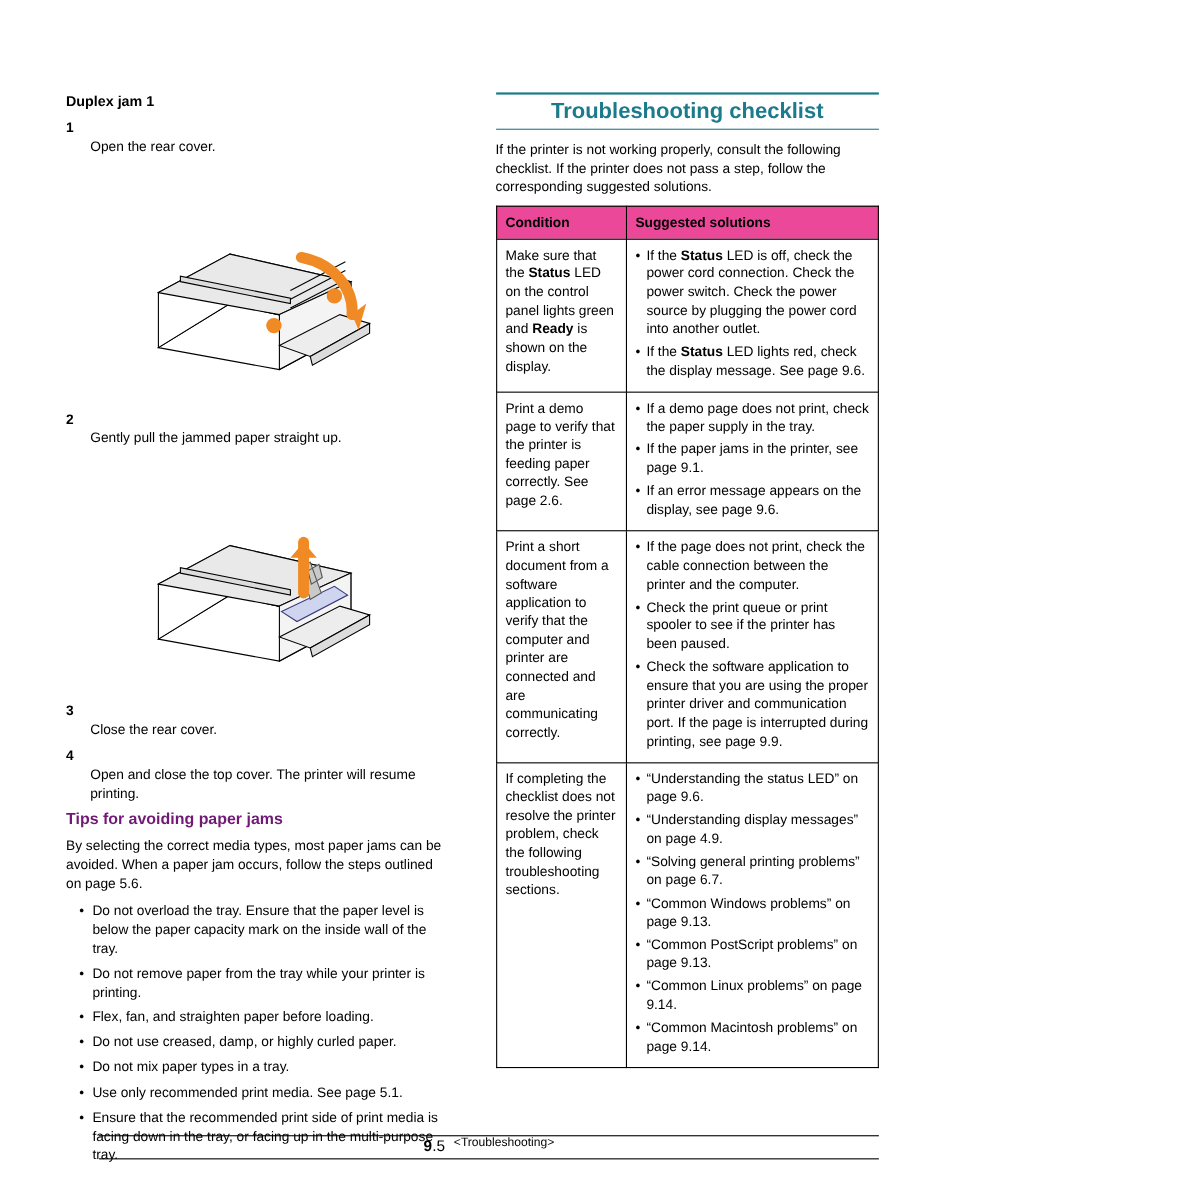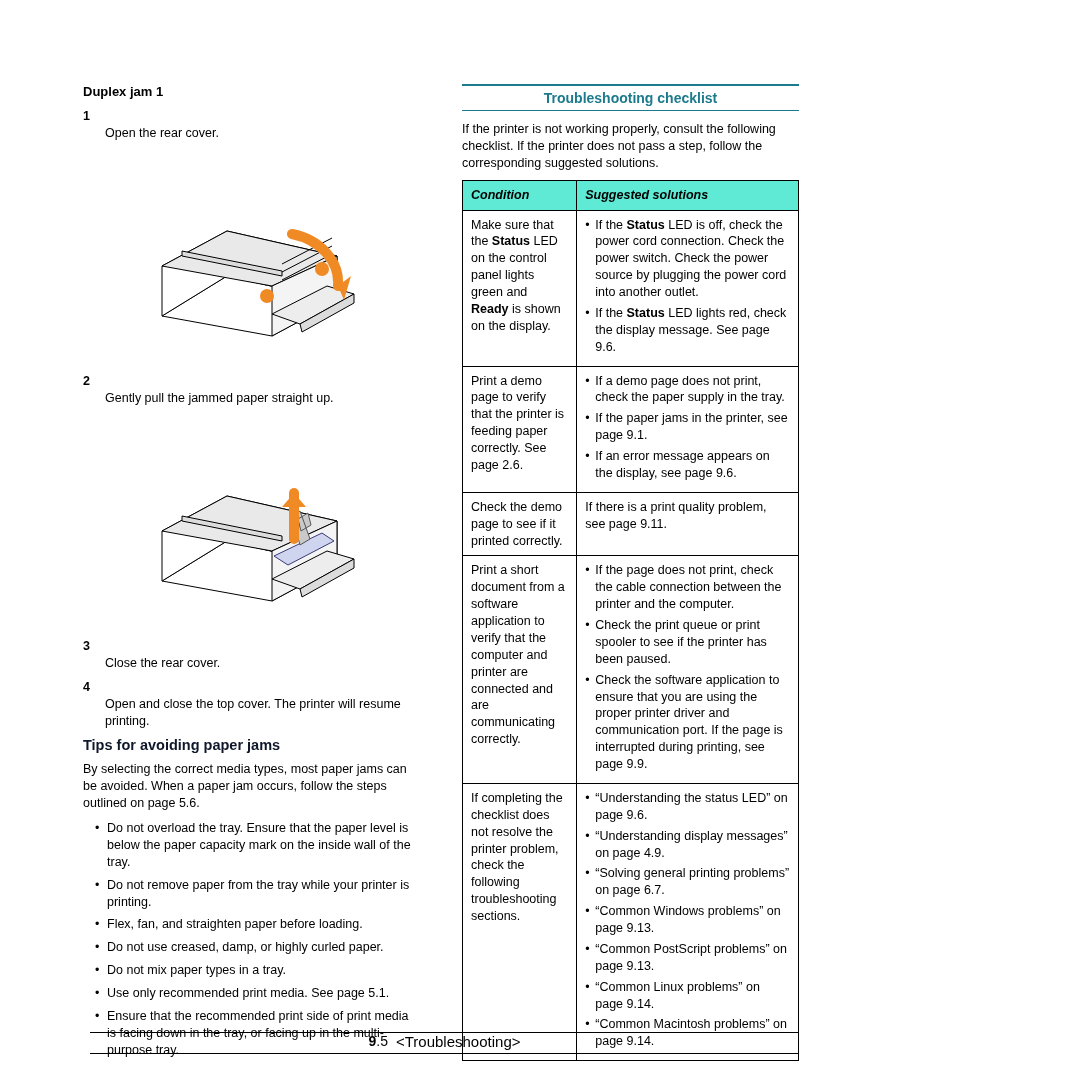--- a/index.html
+++ b/index.html
@@ -1,52 +1,52 @@
 <!DOCTYPE html>
 <html><head>
 <meta charset="utf-8">
 <style>
   * { box-sizing: border-box; margin: 0; padding: 0; }
   html, body { width: 1080px; height: 1080px; font-family: Arial, Helvetica, sans-serif; font-size: 12.5px; color: #000; background: #fff; }
-  .page { width: 869px; height: 1080px; padding: 84px 70px 30px 83px; position: relative; }
+  .page { width: 869px; height: 1080px; padding: 84px 70px 30px 60px; position: relative; }
   .columns { display: flex; gap: 42px; }
   .col { width: 444px; }
   .col-right { width: 444px; }
 
   h3.b { font-size: 13px; font-weight: bold; margin-bottom: 10px; }
-  h3.teal { color: #0f172a; font-size: 14.5px; font-weight: bold; margin: 8px 0 8px; }
-  h2.teal-big { color: #1b7a8c; font-size: 14px; font-weight: bold; text-align: center; }
+  h3.teal { color: #701a75; font-size: 14.5px; font-weight: bold; margin: 8px 0 8px; }
+  h2.teal-big { color: #1b7a8c; font-size: 20px; font-weight: bold; text-align: center; }
   .teal-rule-top { height: 2px; background: #1b7a8c; margin-bottom: 4px; }
   .teal-rule-bot { height: 1px; background: #1b7a8c; margin-top: 4px; margin-bottom: 10px; }
 
   ol.steps { list-style: none; margin-left: 0; }
   ol.steps > li { display: flex; gap: 10px; margin-bottom: 8px; }
   ol.steps > li .num { font-weight: bold; min-width: 12px; }
   .step-text { line-height: 1.35; margin-top: 16px; }
 
   .illus { width: 260px; height: 200px; margin: 14px auto 18px; }
   .illus svg { width: 100%; height: 100%; }
 
   p { line-height: 1.35; margin-bottom: 8px; }
 
   ul.bullets { list-style: none; margin-left: 12px; }
   ul.bullets > li { position: relative; padding-left: 12px; margin-bottom: 6px; line-height: 1.35; }
   ul.bullets > li::before { content: "•"; position: absolute; left: 0; top: 0; }
 
   table.checklist { border-collapse: collapse; width: 100%; margin-top: 8px; }
   table.checklist th, table.checklist td { border: 1px solid #000; padding: 6px 8px; vertical-align: top; font-size: 12.5px; line-height: 1.35; text-align: left; }
-  table.checklist th { background: #5eead4; font-weight: bold; font-style: italic; }
+  table.checklist th { background: #ec4899; font-weight: bold; }
   table.checklist td:first-child { width: 34%; }
   table.checklist ul { list-style: none; margin: 0; }
   table.checklist ul li { position: relative; padding-left: 10px; margin-bottom: 4px; }
   table.checklist ul li::before { content: "•"; position: absolute; left: 0; top: 0; }
 
   .footer { position: absolute; left: 90px; right: 70px; bottom: 26px; border-top: 1px solid #000; border-bottom: 1px solid #000; height: 22px; display: flex; align-items: flex-start; justify-content: center; gap: 8px; }
   .footer .pg { font-size: 14px; }
-  .footer .lbl { font-size: 15px; color: #000; }
+  .footer .lbl { font-size: 11px; color: #000; }
   .bold { font-weight: bold; }
 </style>
 </head>
 <body>
 
 <div class="page">
   <div class="columns">
 
     <div class="col">
       <h3 class="b">Duplex jam 1</h3>
@@ -163,24 +163,20 @@
             <td>Print a demo page to verify that the printer is feeding paper correctly. See page 2.6.</td>
             <td>
               <ul>
                 <li>If a demo page does not print, check the paper supply in the tray.</li>
                 <li>If the paper jams in the printer, see page 9.1.</li>
                 <li>If an error message appears on the display, see page 9.6.</li>
               </ul>
             </td>
           </tr>
           <tr>
-            <td>Check the demo page to see if it printed correctly.</td>
-            <td>If there is a print quality problem, see page 9.11.</td>
-          </tr>
-          <tr>
             <td>Print a short document from a software application to verify that the computer and printer are connected and are communicating correctly.</td>
             <td>
               <ul>
                 <li>If the page does not print, check the cable connection between the printer and the computer.</li>
                 <li>Check the print queue or print spooler to see if the printer has been paused.</li>
                 <li>Check the software application to ensure that you are using the proper printer driver and communication port. If the page is interrupted during printing, see page 9.9.</li>
               </ul>
             </td>
           </tr>
           <tr>

